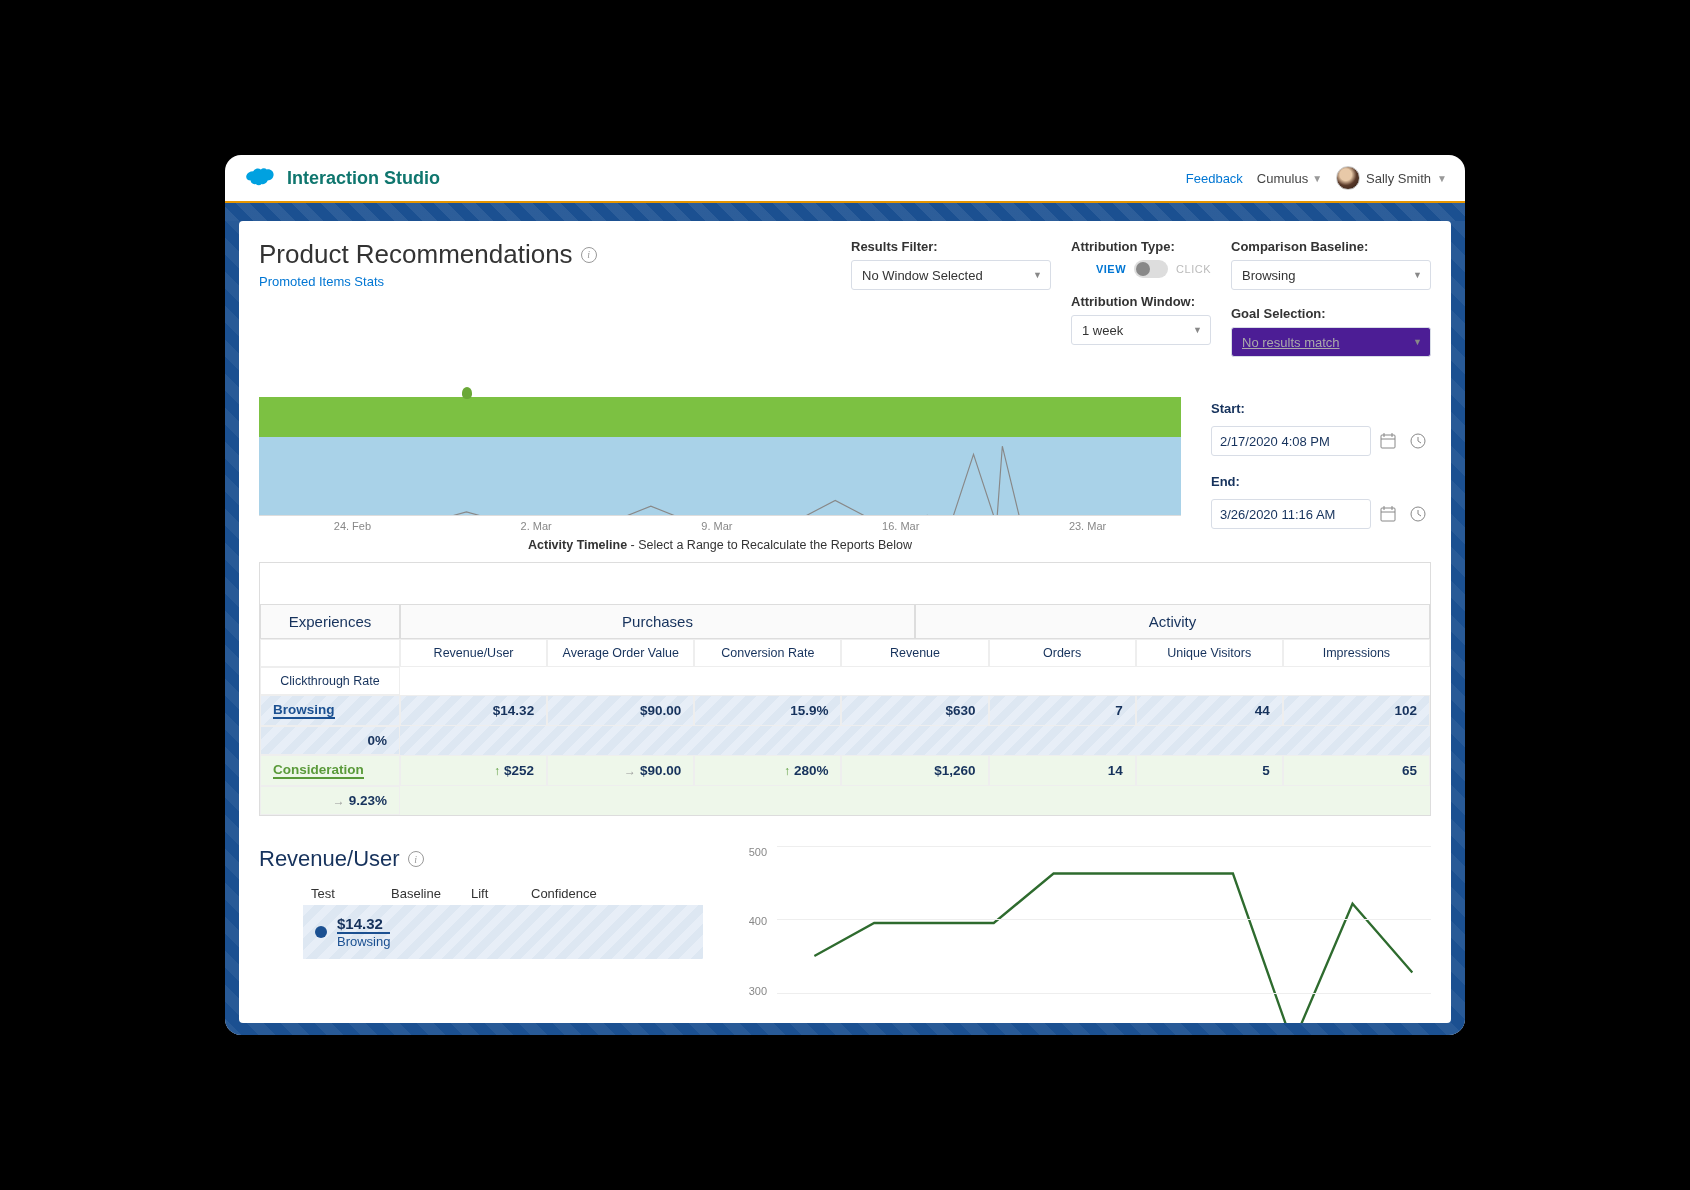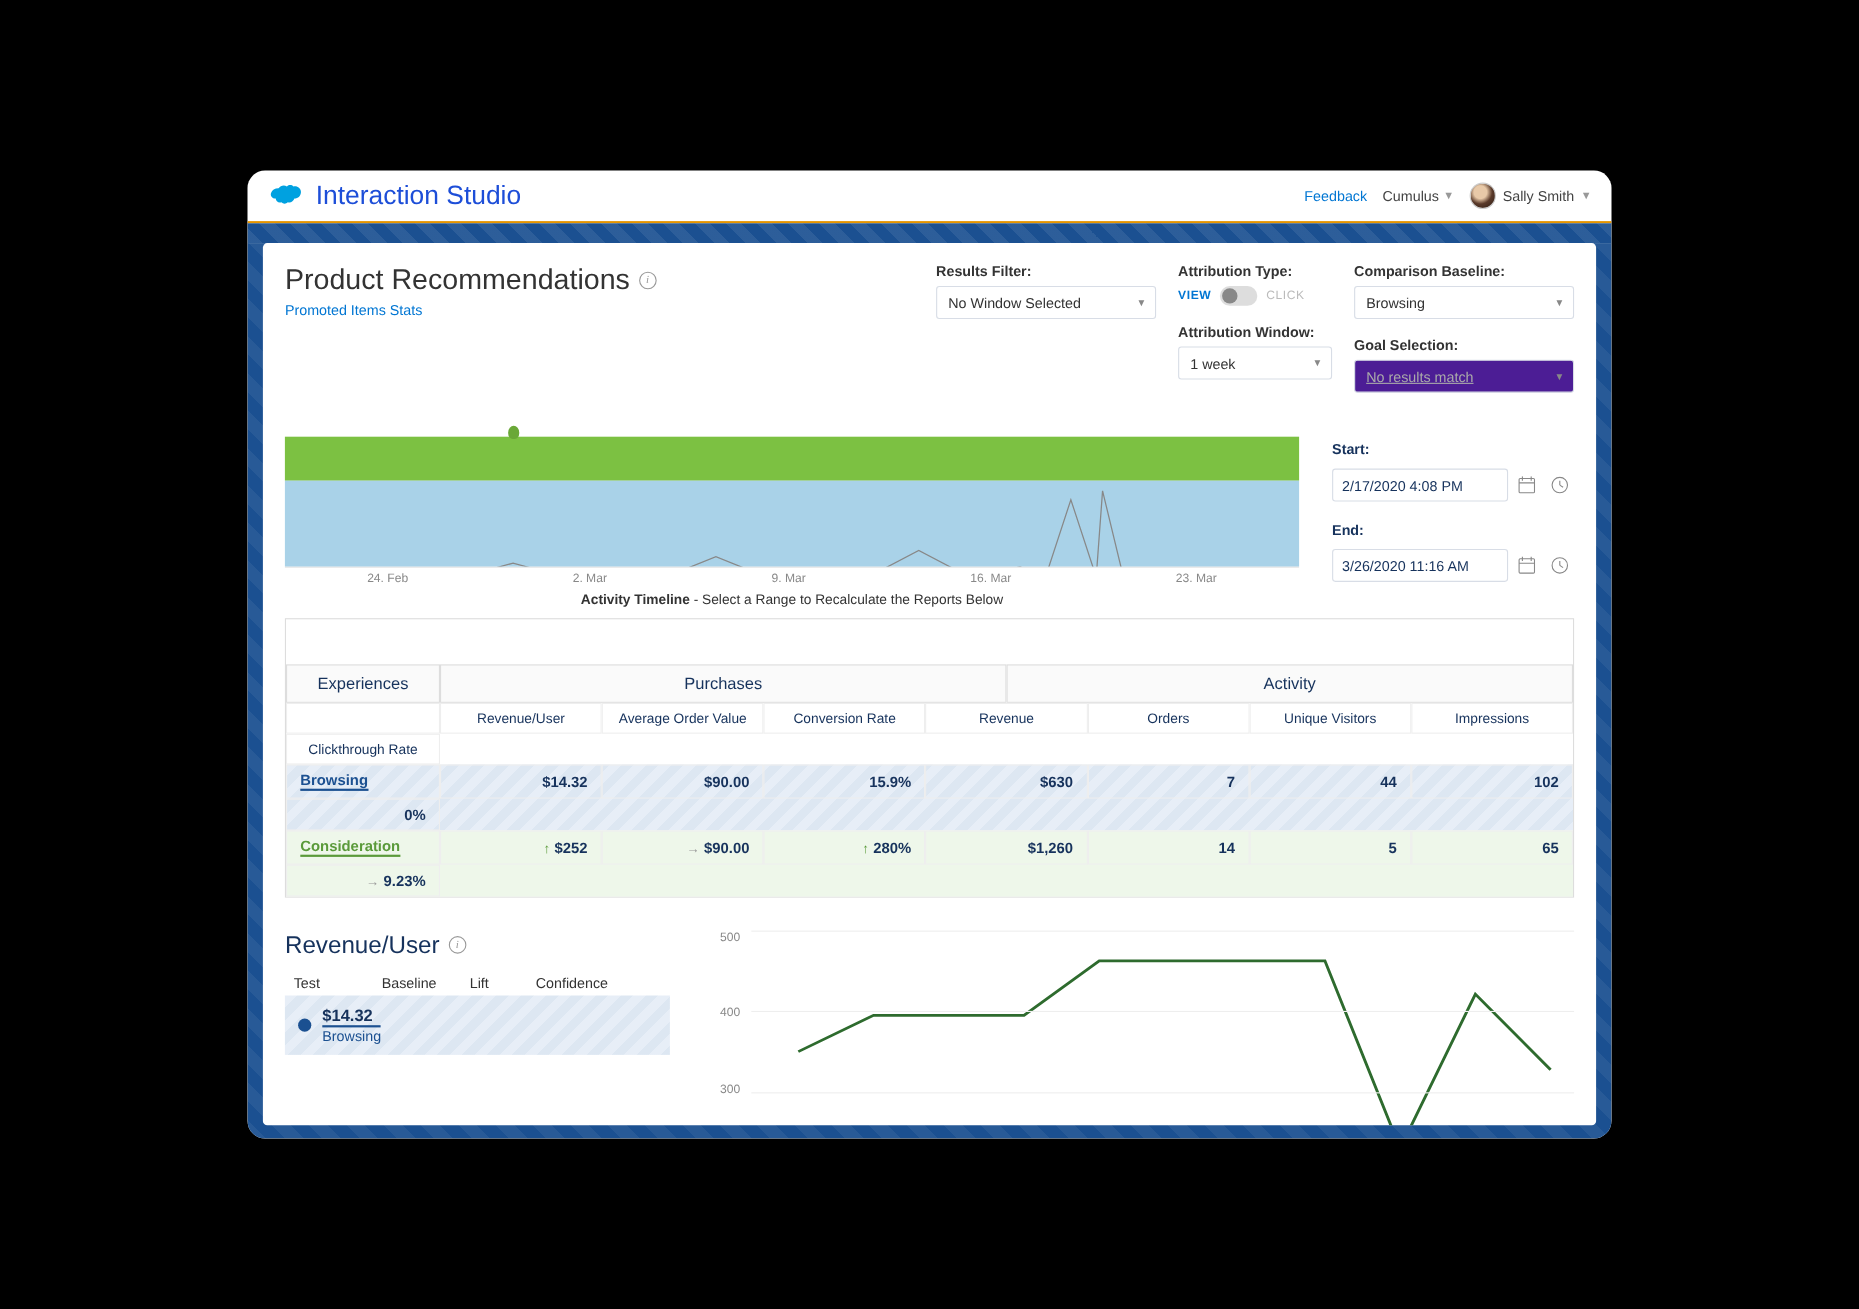--- a/index.html
+++ b/index.html
@@ -1,20 +1,20 @@
 <!DOCTYPE html>
 <html><head>
 <meta charset="utf-8">
 <style>
 * { box-sizing: border-box; margin: 0; padding: 0; }
 body { background: #000; font-family: -apple-system, "Salesforce Sans", Arial, sans-serif; font-size: 13px; color: #16325c; width: 1690px; height: 1190px; display: flex; align-items: center; justify-content: center; }
 .window { width: 1240px; height: 880px; background: #fff; border-radius: 16px; overflow: hidden; position: relative; box-shadow: 0 10px 40px rgba(0,0,0,0.5); }
 .topbar { height: 48px; display: flex; align-items: center; padding: 0 18px; border-bottom: 2px solid #e69500; }
 .cloud-logo { width: 34px; height: 24px; margin-right: 10px; }
-.app-title { color: #1d4ed8; font-size: 24px; font-weight: 400; }
+.app-title { color: #0f766e; font-size: 18px; font-weight: 700; }
 .topbar-right { margin-left: auto; display: flex; align-items: center; gap: 14px; font-size: 13px; }
 .feedback { color: #0176d3; }
 .org { color: #444; display: flex; align-items: center; gap: 4px; }
 .avatar { width: 24px; height: 24px; border-radius: 50%; background: radial-gradient(circle at 40% 35%, #e8c9a8 30%, #5a3a2a 55%, #2a1a12 100%); border: 1px solid #ccc; }
 .user { color: #444; display: flex; align-items: center; gap: 6px; }
 .caret { font-size: 10px; color: #999; }
 .pattern-strip { height: 18px; background: #1b5091; background-image: repeating-linear-gradient(45deg, rgba(255,255,255,0.08) 0 10px, transparent 10px 20px); }
 .content-wrap { background: #1b5091; background-image: repeating-linear-gradient(45deg, rgba(255,255,255,0.06) 0 12px, transparent 12px 24px); padding: 0 14px 12px; height: calc(100% - 48px - 18px); overflow: hidden; }
 .content { background: #fff; border-radius: 4px; padding: 18px 20px; height: 100%; overflow: hidden; }
 .header-row { display: flex; gap: 30px; }
@@ -22,21 +22,21 @@
 .page-title { font-size: 26px; font-weight: 400; color: #333; display: flex; align-items: center; gap: 8px; }
 .info-icon { width: 16px; height: 16px; border: 1.5px solid #999; border-radius: 50%; display: inline-flex; align-items: center; justify-content: center; font-size: 10px; color: #999; font-style: italic; font-family: Georgia, serif; }
 .subtitle-link { color: #0176d3; font-size: 13px; margin-top: 4px; display: inline-block; }
 .filters { display: flex; gap: 20px; flex-wrap: wrap; }
 .filter-col { display: flex; flex-direction: column; gap: 6px; }
 .filter-label { font-size: 13px; font-weight: 600; color: #333; }
 .select { border: 1px solid #d8dde6; border-radius: 3px; background: #fff; height: 30px; padding: 0 24px 0 10px; font-size: 13px; color: #333; display: flex; align-items: center; position: relative; min-width: 140px; cursor: pointer; }
 .select.disabled { color: #aaa; background: #4c1d95; text-decoration: underline; }
 .select .tri { position: absolute; right: 8px; top: 50%; transform: translateY(-50%); font-size: 9px; color: #888; }
 .select.wide { width: 200px; }
-.toggle-row { display: flex; align-items: center; gap: 8px; }
+.toggle-row { display: flex; align-items: center; gap: 8px; justify-content: flex-end; }
 .toggle-label { font-size: 11px; letter-spacing: 0.5px; }
 .toggle-on { color: #0176d3; font-weight: 600; }
 .toggle-off { color: #bbb; }
 .toggle { width: 34px; height: 18px; background: #ddd; border-radius: 9px; position: relative; cursor: pointer; }
 .toggle .knob { width: 14px; height: 14px; background: #888; border-radius: 50%; position: absolute; top: 2px; left: 2px; }
 .timeline-section { margin-top: 40px; display: flex; gap: 30px; }
 .timeline-chart { flex: 1; }
 .tl-band { height: 40px; background: #7cc142; position: relative; }
 .tl-sparkle { position: absolute; left: 22%; top: -10px; width: 10px; height: 12px; background: #6aa837; border-radius: 50% 50% 40% 40%; }
 .tl-area { height: 78px; background: #a9d2e8; position: relative; overflow: hidden; }
@@ -58,21 +58,21 @@
 .mt-row > div { text-align: right; padding: 6px 12px; font-size: 13.5px; border: 1px solid #eee; font-weight: 600; display: flex; align-items: center; justify-content: flex-end; gap: 4px; }
 .mt-row > div:first-child { justify-content: flex-start; }
 .mt-row.browsing { background: repeating-linear-gradient(135deg, #e7eef7 0 8px, #dde7f2 8px 16px); }
 .mt-row.browsing .exp-name { color: #1b5091; border-bottom: 2px solid #1b5091; font-weight: 700; }
 .mt-row.consideration { background: #eef7ea; }
 .mt-row.consideration .exp-name { color: #5a9a3a; border-bottom: 2px solid #5a9a3a; font-weight: 700; }
 .arrow-up { color: #5a9a3a; font-size: 12px; }
 .arrow-flat { color: #999; font-size: 12px; }
 .section2 { margin-top: 30px; display: flex; gap: 30px; }
 .kpi-title { font-size: 22px; font-weight: 400; display: flex; align-items: center; gap: 8px; margin-bottom: 10px; }
-.kpi-table { width: 350px; }
+.kpi-table { width: 400px; margin-left: 44px; }
 .kpi-head { display: grid; grid-template-columns: 80px 80px 60px 100px; font-size: 13px; color: #333; padding: 4px 8px; }
 .kpi-row { background: repeating-linear-gradient(135deg, #e7eef7 0 8px, #dde7f2 8px 16px); padding: 10px 12px; display: flex; align-items: center; gap: 10px; }
 .dot { width: 12px; height: 12px; background: #1b5091; border-radius: 50%; }
 .kpi-val { font-weight: 700; font-size: 15px; border-bottom: 2px solid #1b5091; }
 .kpi-name { color: #1b5091; font-size: 13px; }
 .linechart { flex: 1; height: 220px; position: relative; }
 .y-ticks { position: absolute; left: 0; top: 0; bottom: 0; width: 40px; display: flex; flex-direction: column; justify-content: space-between; font-size: 11px; color: #888; text-align: right; padding-right: 6px; }
 .plot { position: absolute; left: 44px; right: 0; top: 0; bottom: 0; }
 .gridline { position: absolute; left: 0; right: 0; height: 1px; background: #eee; }
 </style>

